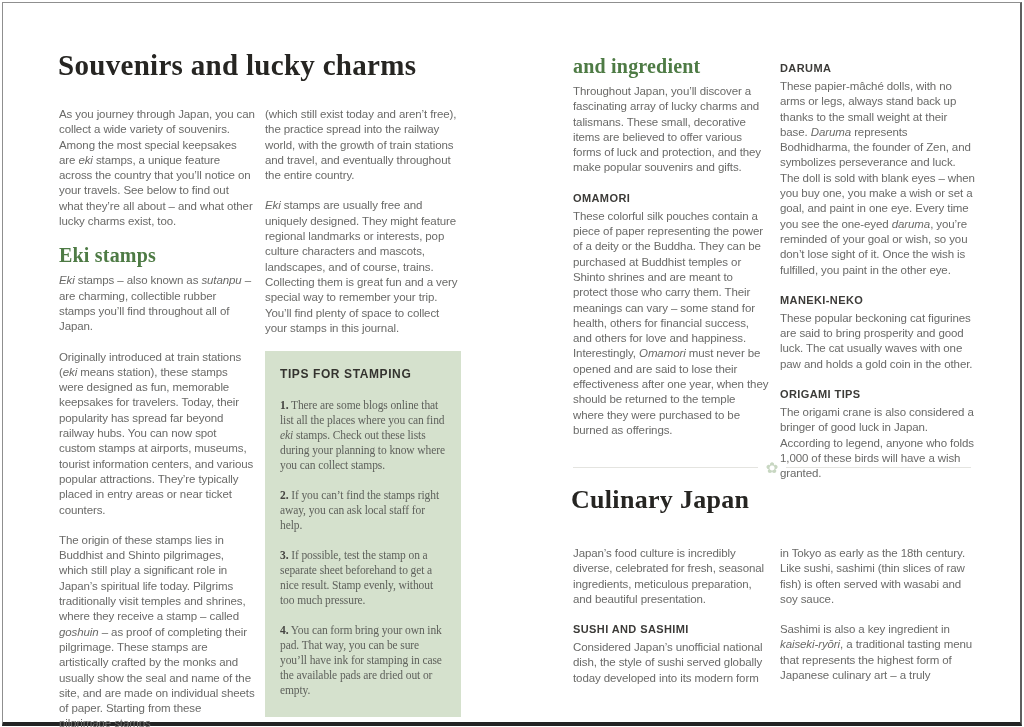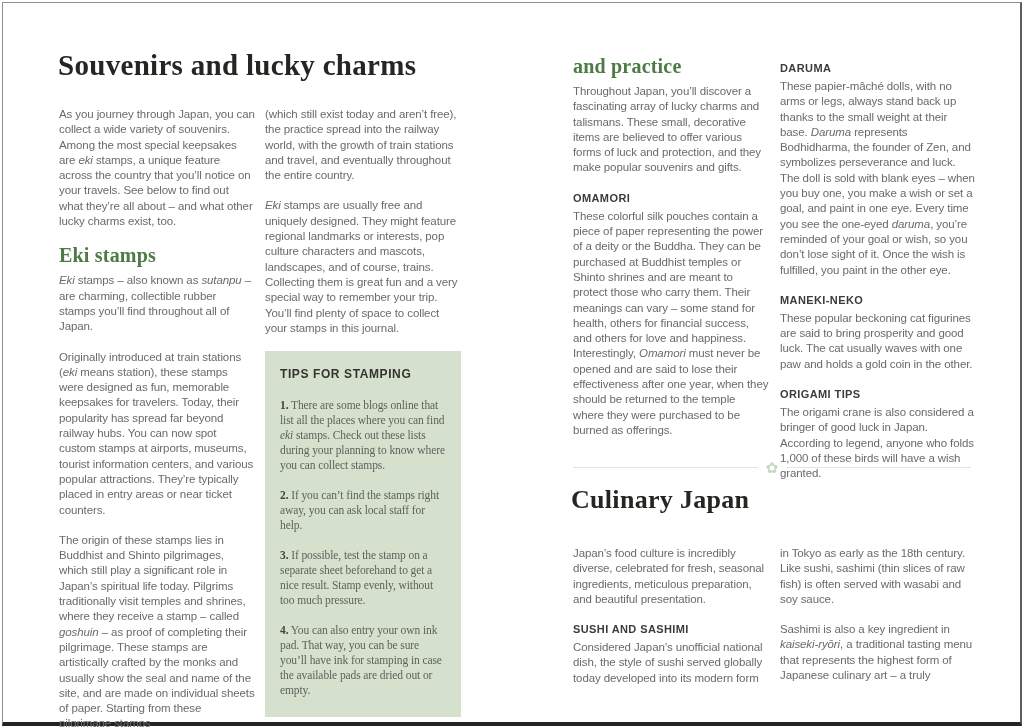--- a/index.html
+++ b/index.html
@@ -85,27 +85,27 @@
   </div>
 
   <div class="col col-2">
     <p>(which still exist today and aren’t free), the practice spread into the railway world, with the growth of train stations and travel, and eventually throughout the entire country.</p>
     <p><span class="it">Eki</span><span> stamps are usually free and uniquely designed. They might feature regional landmarks or interests, pop culture characters and mascots, landscapes, and of course, trains. Collecting them is great fun and a very special way to remember your trip. You’ll find plenty of space to collect your stamps in this journal.</span></p>
     <aside class="tips-box">
       <h3>TIPS FOR STAMPING</h3>
       <p><span class="bd">1.</span><span> There are some blogs online that list all the places where you can find </span><span class="it">eki</span><span> stamps. Check out these lists during your planning to know where you can collect stamps.</span></p>
       <p><span class="bd">2.</span><span> If you can’t find the stamps right away, you can ask local staff for help.</span></p>
       <p><span class="bd">3.</span><span> If possible, test the stamp on a separate sheet beforehand to get a nice result. Stamp evenly, without too much pressure.</span></p>
-      <p><span class="bd">4.</span><span> You can also entry your own ink pad. That way, you can be sure you’ll have ink for stamping in case the available pads are dried out or empty.</span></p>
+      <p><span class="bd">4.</span><span> You can form bring your own ink pad. That way, you can be sure you’ll have ink for stamping in case the available pads are dried out or empty.</span></p>
     </aside>
   </div>
 
   <div class="col col-3">
     <h2 class="green-head" style="margin-top:0;">
-      <span>and practice</span>
+      <span>and ingredient</span>
     </h2>
     <p>Throughout Japan, you’ll discover a fascinating array of lucky charms and talismans. These small, decorative items are believed to offer various forms of luck and protection, and they make popular souvenirs and gifts.</p>
     <h4 class="sub-head">OMAMORI</h4>
     <p><span>These colorful silk pouches contain a piece of paper representing the power of a deity or the Buddha. They can be purchased at Buddhist temples or Shinto shrines and are meant to protect those who carry them. Their meanings can vary – some stand for health, others for financial success, and others for love and happiness. Interestingly, </span><span class="it">Omamori</span><span> must never be opened and are said to lose their effectiveness after one year, when they should be returned to the temple where they were purchased to be burned as offerings.</span></p>
   </div>
 
   <div class="col col-4">
     <h4 class="sub-head" style="margin-top:0;">DARUMA</h4>
     <p><span>These papier-mâché dolls, with no arms or legs, always stand back up thanks to the small weight at their base. </span><span class="it">Daruma</span><span> represents Bodhidharma, the founder of Zen, and symbolizes perseverance and luck. The doll is sold with blank eyes – when you buy one, you make a wish or set a goal, and paint in one eye. Every time you see the one-eyed </span><span class="it">daruma</span><span>, you’re reminded of your goal or wish, so you don’t lose sight of it. Once the wish is fulfilled, you paint in the other eye.</span></p>
     <h4 class="sub-head">MANEKI-NEKO</h4>

